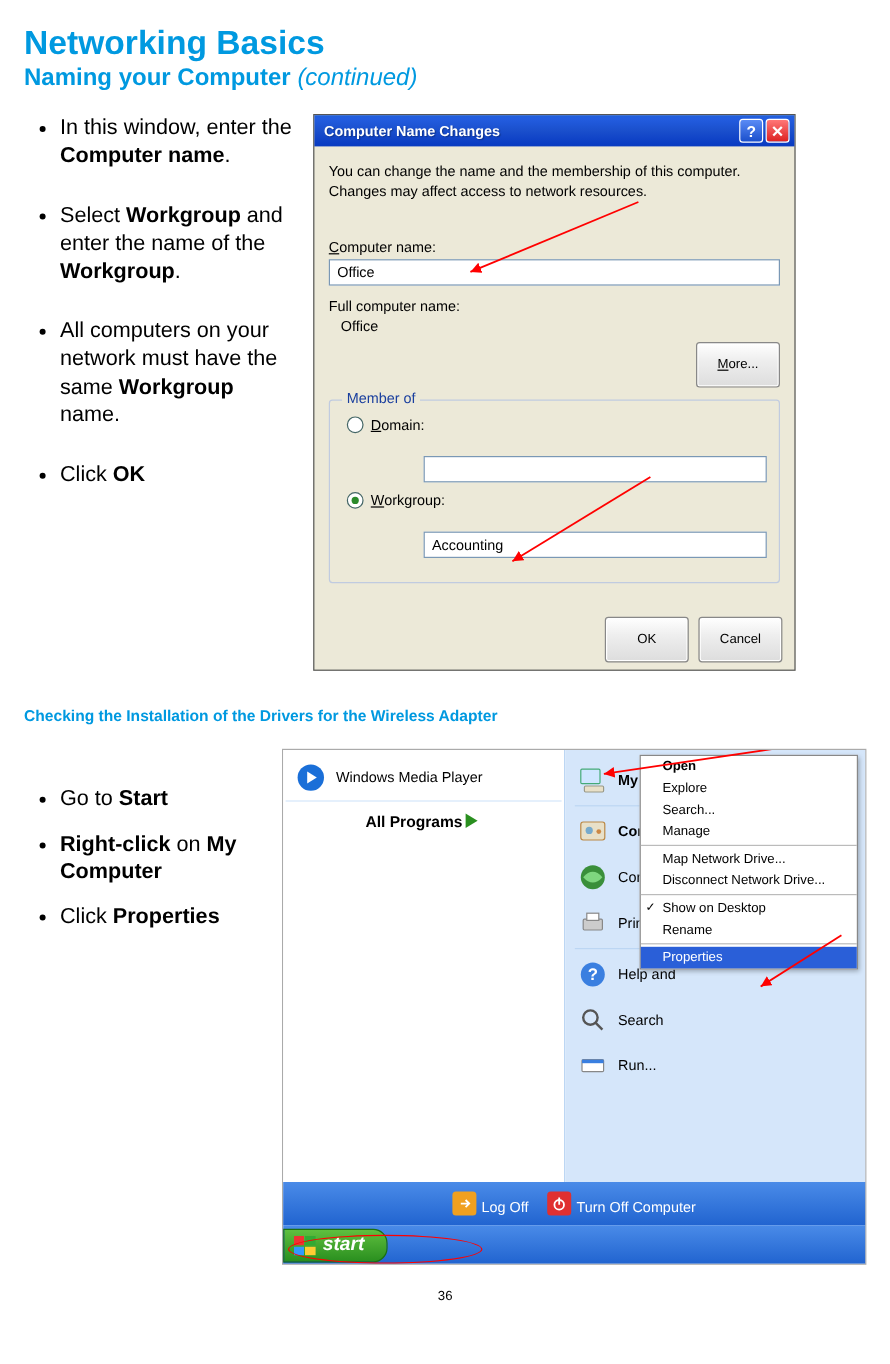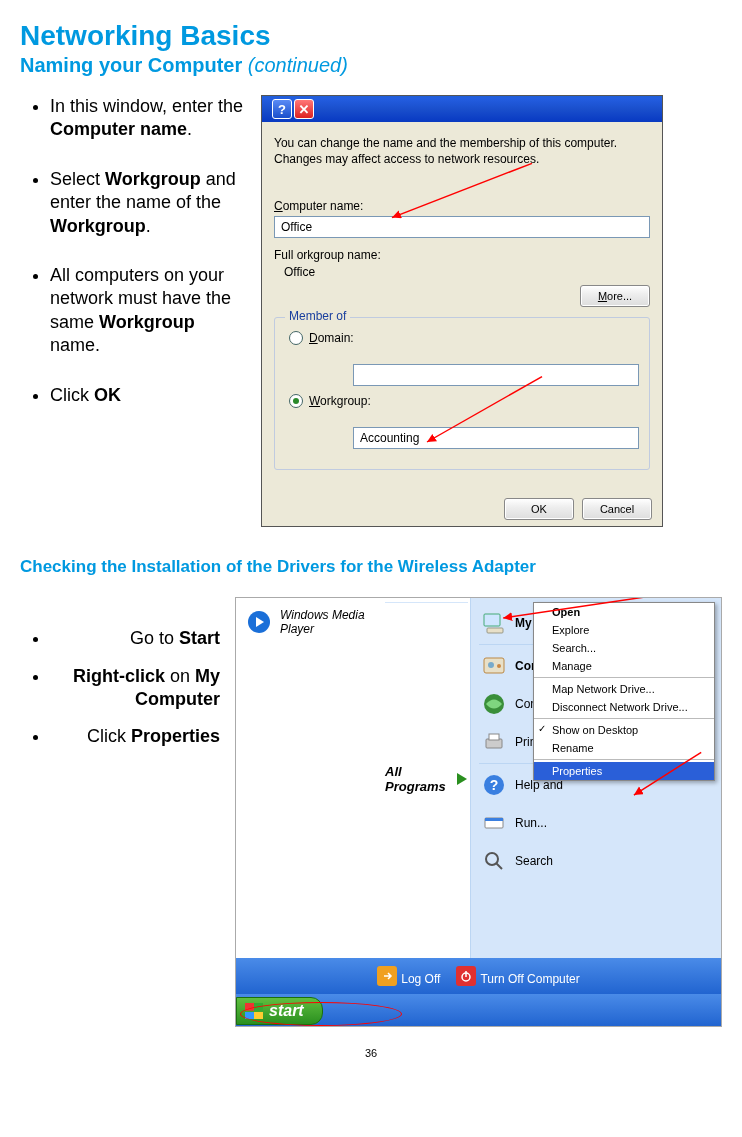--- a/index.html
+++ b/index.html
@@ -22,21 +22,21 @@
     font-size: 20px;
     font-weight: bold;
     margin-bottom: 18px;
   }
   .subtitle .continued {
     font-style: italic;
     font-weight: normal;
   }
   .section2-title {
     color: #0099e0;
-    font-size: 17px;
+    font-size: 13px;
     font-weight: bold;
     margin-top: 30px;
     margin-bottom: 20px;
   }
   .row1 {
     display: flex;
     gap: 16px;
     align-items: flex-start;
   }
   .row2 {
@@ -57,21 +57,20 @@
     list-style: disc;
     padding-left: 30px;
     margin: 0;
   }
   ul.bullets li {
     margin-bottom: 26px;
     line-height: 1.3;
   }
   ul.bullets2 li {
     margin-bottom: 14px;
-    text-align: right;
   }
   .bold { font-weight: bold; }
 
   
   .dialog1 {
     width: 400px;
     border: 1px solid #555;
     background: #ece9d8;
     font-family: Tahoma, Arial, sans-serif;
     font-size: 12px;
@@ -117,21 +116,21 @@
     height: 22px;
     border: 1px solid #7a98b5;
     padding: 2px 6px;
     font-size: 12px;
     background: #fff;
   }
   .full-name-block { margin: 10px 0 6px 0; }
   .btn-row-right { display: flex; justify-content: flex-end; margin: 6px 0 10px 0; }
   .xp-btn {
     min-width: 70px;
-    height: 22px;
+    height: 38px;
     border: 1px solid #888;
     border-radius: 3px;
     background: linear-gradient(#fff,#eee 40%,#ddd);
     font-size: 11px;
     padding: 0 12px;
     box-shadow: inset 0 0 0 1px #fff;
   }
   .groupbox {
     border: 1px solid #c0cbe0;
     border-radius: 3px;
@@ -188,23 +187,22 @@
   }
   .sp-top {
     display: flex;
     height: 360px;
   }
   .sp-left {
     width: 230px;
     background: #fff;
     border-right: 1px solid #bcd6f3;
     display: flex;
-    flex-direction: row;
+    flex-direction: column;
     padding: 4px 2px;
-    font-style: italic;
   }
   .sp-right {
     flex: 1;
     background: #d5e6fa;
     padding: 6px 2px;
     position: relative;
   }
   .sp-item {
     display: flex;
     align-items: center;
@@ -340,33 +338,34 @@
     <svg class="anno" viewBox="0 0 400 460" preserveAspectRatio="none">
       <defs>
         <marker id="ah1" markerWidth="8" markerHeight="8" refX="6" refY="3" orient="auto">
           <path d="M0,0 L6,3 L0,6 Z" fill="#f00"></path>
         </marker>
       </defs>
       <line x1="270" y1="72" x2="130" y2="130" stroke="#f00" stroke-width="1.5" marker-end="url(#ah1)"></line>
       <line x1="280" y1="300" x2="165" y2="370" stroke="#f00" stroke-width="1.5" marker-end="url(#ah1)"></line>
     </svg>
     <div class="titlebar">
+      <span class="tb-text">Computer Name Changes</span>
       <span class="tb-btn tb-help">?</span>
       <span class="tb-btn tb-close">✕</span>
     </div>
     <div class="dlg-body">
       <div class="dlg-info">You can change the name and the membership of this computer. Changes may affect access to network resources.</div>
 
       <div class="dlg-label">
         <span class="u">C</span>omputer name:
       </div>
       <input class="dlg-input" value="Office" style="">
 
       <div class="full-name-block">
-        <div class="dlg-label">Full orkgroup name:</div>
+        <div class="dlg-label">Full computer name:</div>
         <div style="padding-left:10px;">Office</div>
       </div>
 
       <div class="btn-row-right">
         <button class="xp-btn"><span class="u">M</span>ore...</button>
       </div>
 
       <div class="groupbox">
         <div class="groupbox-title">Member of</div>
         <div class="radio-row">
@@ -486,34 +485,34 @@
             <svg width="26" height="26">
                 <circle cx="13" cy="13" r="10" fill="#3a7fe0"></circle>
                 <text x="13" y="18" text-anchor="middle" fill="#fff" font-size="14" font-weight="bold">?</text>
               </svg>
           </span>
           <span class="lbl">Help and</span>
         </div>
         <div class="sp-item">
           <span class="ico">
             <svg width="26" height="26">
+                <circle cx="11" cy="11" r="6" fill="none" stroke="#555" stroke-width="2"></circle>
+                <line x1="15" y1="15" x2="21" y2="21" stroke="#555" stroke-width="2"></line>
+              </svg>
+          </span>
+          <span class="lbl">Search</span>
+        </div>
+        <div class="sp-item">
+          <span class="ico">
+            <svg width="26" height="26">
                 <rect x="4" y="8" width="18" height="10" rx="1" fill="#fff" stroke="#888"></rect>
                 <rect x="4" y="8" width="18" height="3" fill="#3a7fe0"></rect>
               </svg>
           </span>
           <span class="lbl">Run...</span>
-        </div>
-        <div class="sp-item">
-          <span class="ico">
-            <svg width="26" height="26">
-                <circle cx="11" cy="11" r="6" fill="none" stroke="#555" stroke-width="2"></circle>
-                <line x1="15" y1="15" x2="21" y2="21" stroke="#555" stroke-width="2"></line>
-              </svg>
-          </span>
-          <span class="lbl">Search</span>
         </div>
 
         <div class="ctx-menu">
           <div class="ctx-item" style="font-weight:bold;">Open</div>
           <div class="ctx-item">Explore</div>
           <div class="ctx-item">Search...</div>
           <div class="ctx-item">Manage</div>
           <div class="ctx-sep"></div>
           <div class="ctx-item">Map Network Drive...</div>
           <div class="ctx-item">Disconnect Network Drive...</div>

